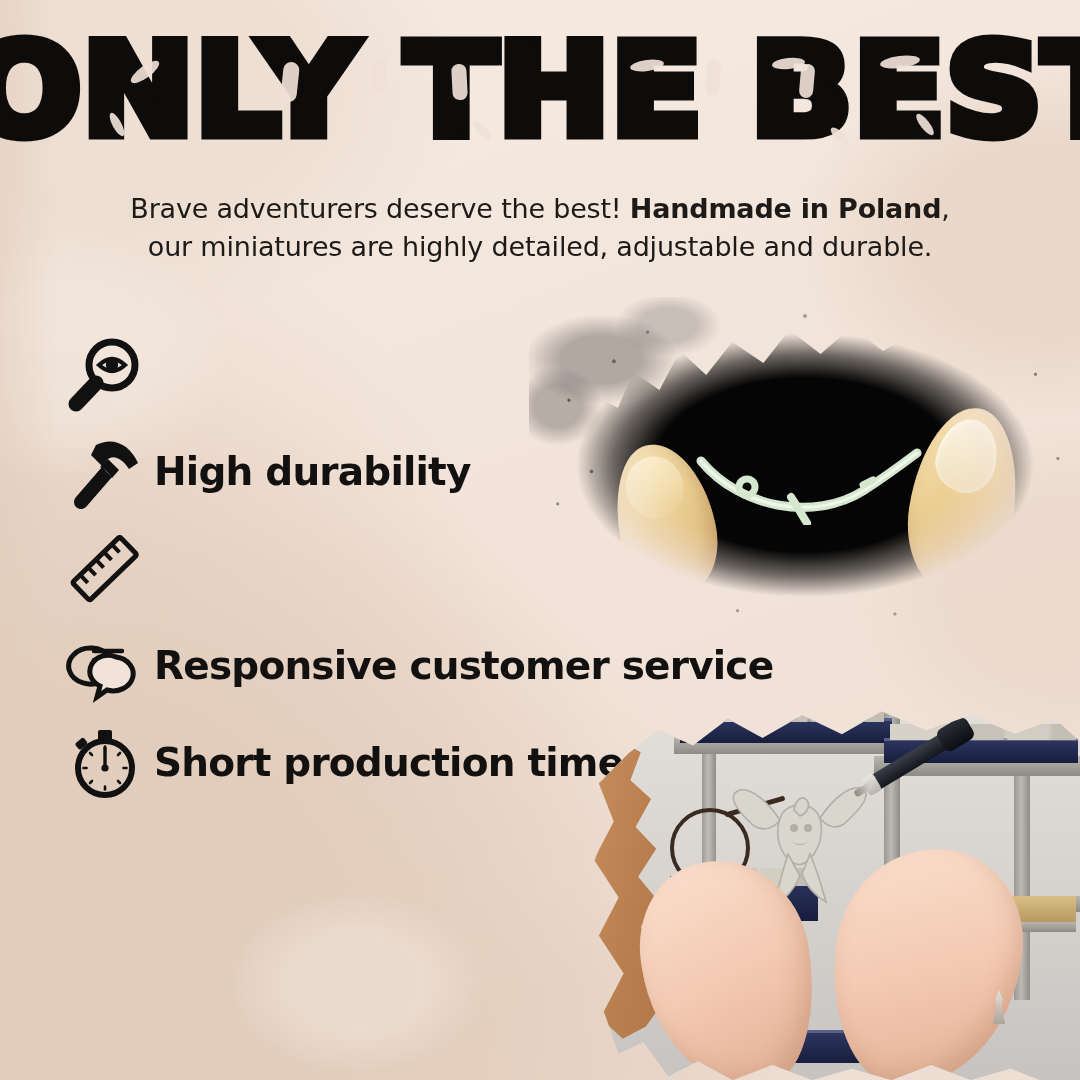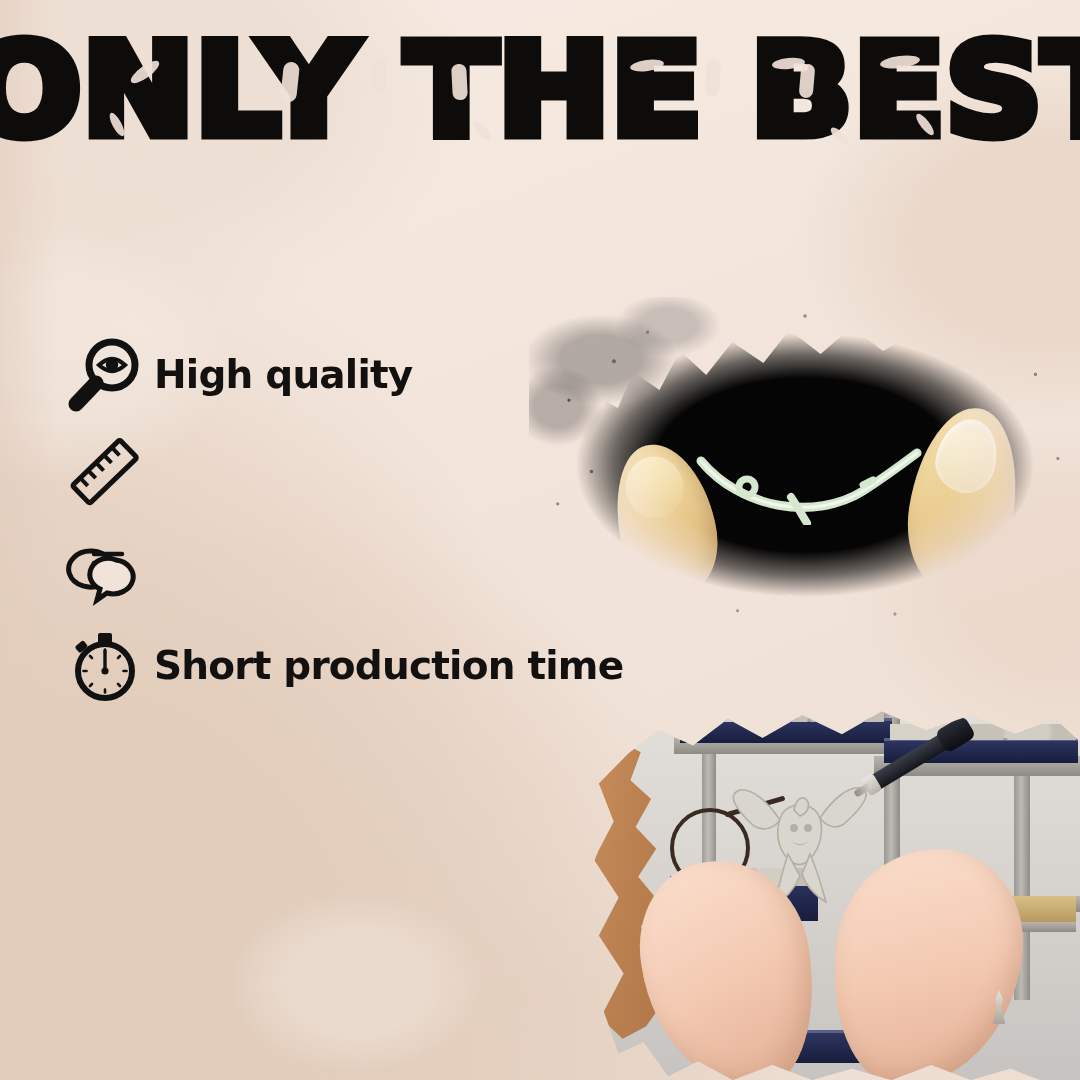--- a/index.html
+++ b/index.html
@@ -389,55 +389,70 @@
     <div class="gloss" style="left:470px;top:126px;width:24px;height:9px;transform:rotate(48deg);"></div>
     <div class="gloss" style="left:630px;top:60px;width:34px;height:11px;transform:rotate(-8deg);"></div>
     <div class="gloss" style="left:706px;top:60px;width:14px;height:36px;transform:rotate(4deg);border-radius:7px;"></div>
     <div class="gloss" style="left:772px;top:58px;width:33px;height:11px;transform:rotate(-6deg);"></div>
     <div class="gloss" style="left:800px;top:64px;width:14px;height:34px;transform:rotate(5deg);border-radius:7px;"></div>
     <div class="gloss" style="left:828px;top:132px;width:24px;height:9px;transform:rotate(44deg);"></div>
     <div class="gloss" style="left:880px;top:56px;width:40px;height:12px;transform:rotate(-7deg);"></div>
     <div class="gloss" style="left:912px;top:120px;width:26px;height:9px;transform:rotate(52deg);"></div>
   </div>
 
+  <div class="subtitle">
+    <span>Brave adventurers deserve the best!</span>
+    <b>Handmade in Poland</b><span>,</span><br>
+    <span>our miniatures are highly detailed, adjustable and durable.</span>
+  </div>
 
   <div class="features">
 
     <div class="feature">
       <span class="ficon">
         <svg width="78" height="74" viewBox="0 0 78 74">
           <circle cx="46" cy="27" r="23" fill="none" stroke="#111" stroke-width="7"></circle>
           <path d="M30 45 L10 66" stroke="#111" stroke-width="15" stroke-linecap="round"></path>
           <path d="M33 27 q13 -12 26 0 q-13 12 -26 0 Z" fill="none" stroke="#111" stroke-width="4.2"></path>
           <circle cx="46" cy="27" r="6.2" fill="#111"></circle>
         </svg>
       </span>
-      <span class="flabel">High quality</span>
-    </div>
-
+    </div>
+
+    <div class="feature">
+      <span class="ficon">
+        <svg width="78" height="74" viewBox="0 0 78 74">
+          <path d="M30 10 q16 -8 30 2 q8 7 12 16 l-9 6 q-6 -9 -12 -11 q-5 -2 -9 1 l-6 7 l-11 -11 Z" fill="#111"></path>
+          <path d="M42 24 l11 11 l-7 8 q-5 -8 -12 -11 Z" fill="#111"></path>
+          <path d="M36 32 L10 62 a7 7 0 0 0 10 10 L46 42 Z" fill="#111"></path>
+        </svg>
+      </span>
+      <span class="flabel">High durability</span>
+    </div>
 
     <div class="feature">
       <span class="ficon">
         <svg width="78" height="74" viewBox="0 0 78 74">
           <g transform="rotate(-44 39 37)">
             <rect x="6" y="24" width="66" height="25" fill="none" stroke="#111" stroke-width="5" rx="2"></rect>
             <path d="M17 24 v11 M28 24 v11 M39 24 v11 M50 24 v11 M61 24 v11" stroke="#111" stroke-width="4"></path>
           </g>
         </svg>
       </span>
     </div>
 
     <div class="feature">
       <span class="ficon">
         <svg width="82" height="74" viewBox="0 0 82 74">
           <path d="M47 44 a22 18 0 1 0 -8 8 l-2 12 l12 -9 Z" fill="none" stroke="#111" stroke-width="5"></path>
           <path d="M30 22 h28 M30 31 h28" stroke="#111" stroke-width="4.5" stroke-linecap="round"></path>
           <path d="M52 28 a20 17 0 1 1 -9 33 l-10 7 l3 -11 a18 16 0 0 1 16 -29 Z" fill="#f1e3d9" stroke="#111" stroke-width="5"></path>
         </svg>
       </span>
+      <span class="flabel">Responsive customer service</span>
     </div>
 
     <div class="feature">
       <span class="ficon">
         <svg width="78" height="78" viewBox="0 0 78 78">
           <circle cx="39" cy="44" r="27" fill="none" stroke="#111" stroke-width="6"></circle>
           <rect x="32" y="6" width="14" height="11" rx="2" fill="#111"></rect>
           <rect x="35" y="14" width="8" height="6" fill="#111"></rect>
           <rect x="10" y="16" width="11" height="8" rx="2" fill="#111" transform="rotate(-40 15 20)"></rect>
           <path d="M39 44 V24" stroke="#111" stroke-width="3.4" stroke-linecap="round"></path>

